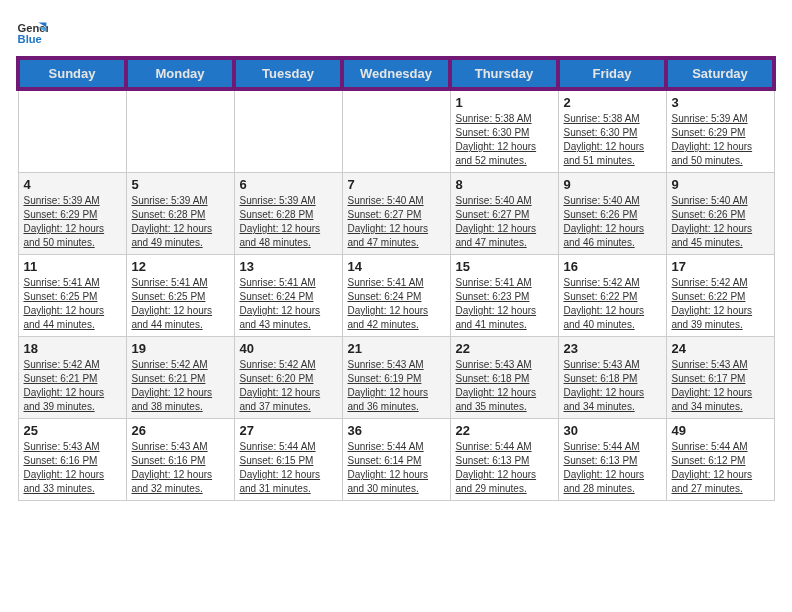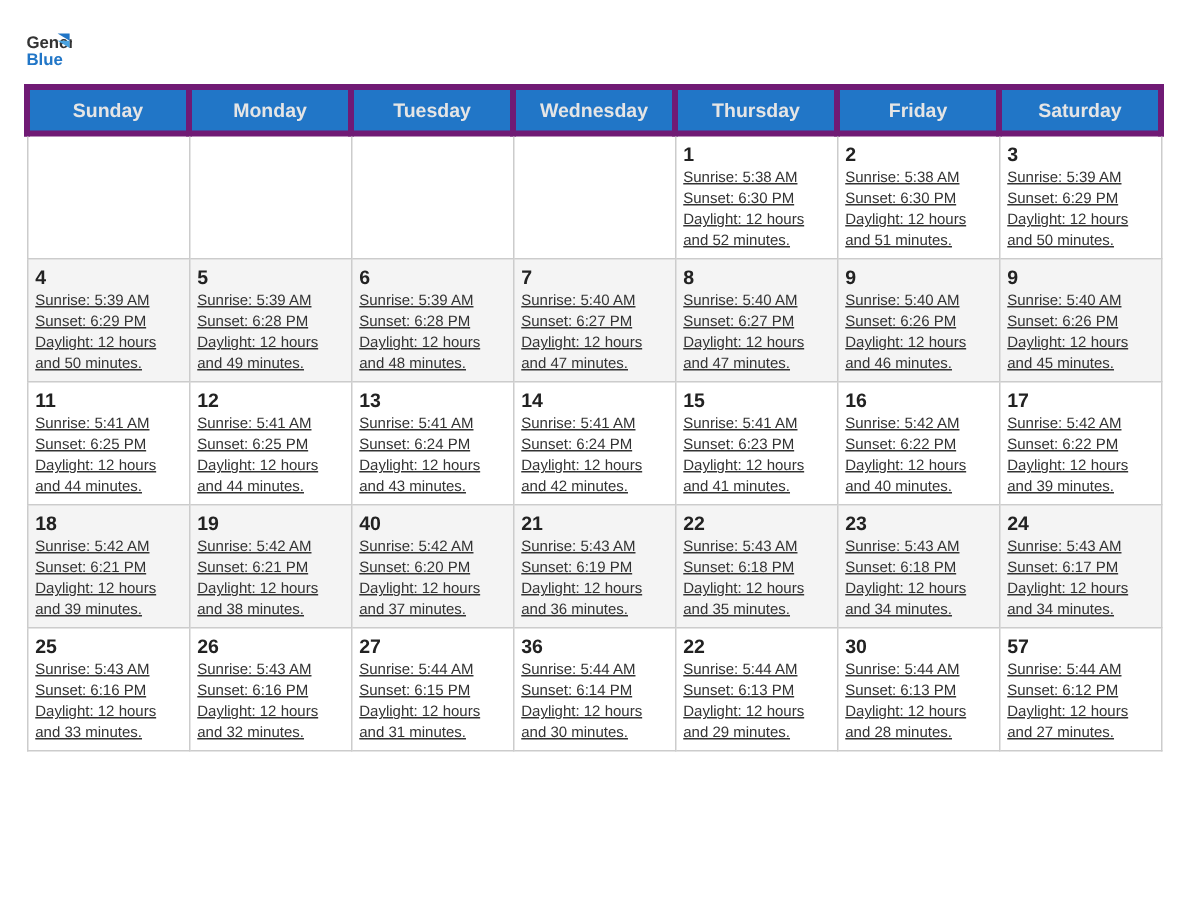--- a/index.html
+++ b/index.html
@@ -326,21 +326,21 @@
 and 29 minutes.</div>
         </td>
         <td>
           <div class="day-num">30</div>
           <div class="day-info" style="white-space: pre-line;">Sunrise: 5:44 AM
 Sunset: 6:13 PM
 Daylight: 12 hours
 and 28 minutes.</div>
         </td>
         <td>
-          <div class="day-num">57</div>
+          <div class="day-num">49</div>
           <div class="day-info" style="white-space: pre-line;">Sunrise: 5:44 AM
 Sunset: 6:12 PM
 Daylight: 12 hours
 and 27 minutes.</div>
         </td>
       </tr>
     </tbody>
 </table>
 
 </body></html>

